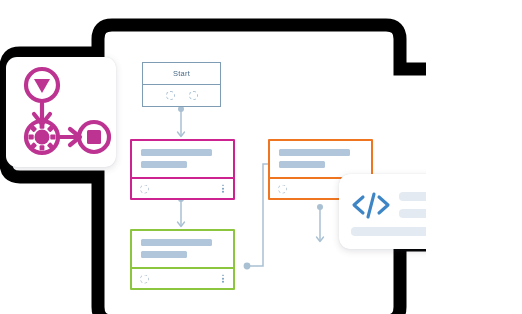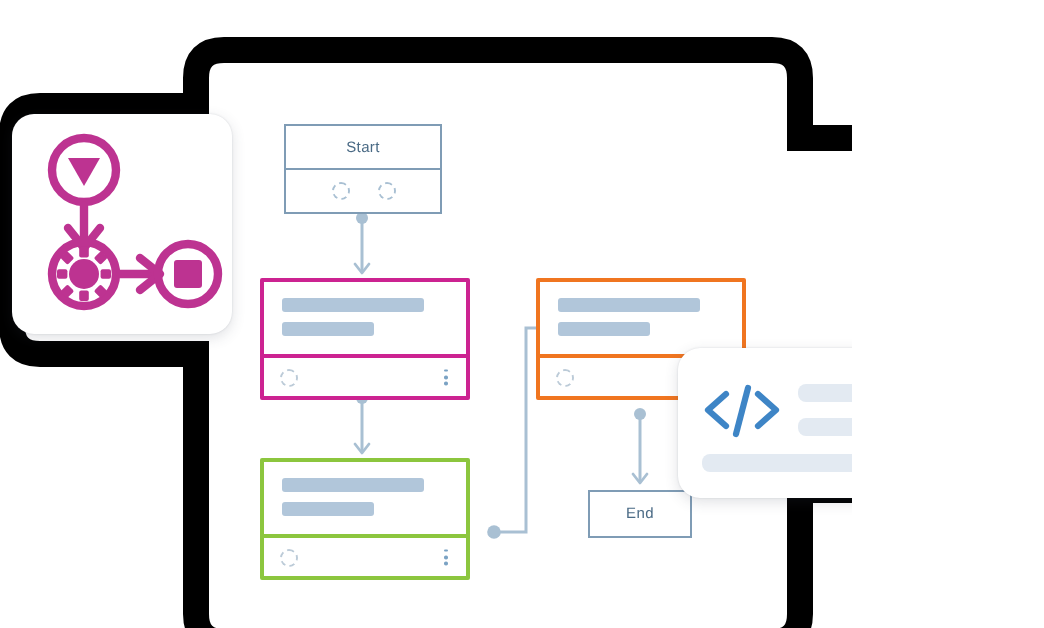--- a/index.html
+++ b/index.html
@@ -290,23 +290,20 @@
     <div class="task-foot">
       <span class="foot-circle"></span>
       <span class="foot-dots">
           <i></i>
           <i></i>
           <i></i>
         </span>
     </div>
   </div>
 
-  <div id="node-end" class="node terminal z-node">
-    <div class="term-label">End</div>
-  </div>
 
   <svg id="frame-svg" class="z-frame" viewBox="0 0 522 314">
 
     <path d="M 112 8
              L 386 8
              Q 400 8 400 22
              L 400 52
              L 492 52
              Q 506 52 506 66
              L 506 214

